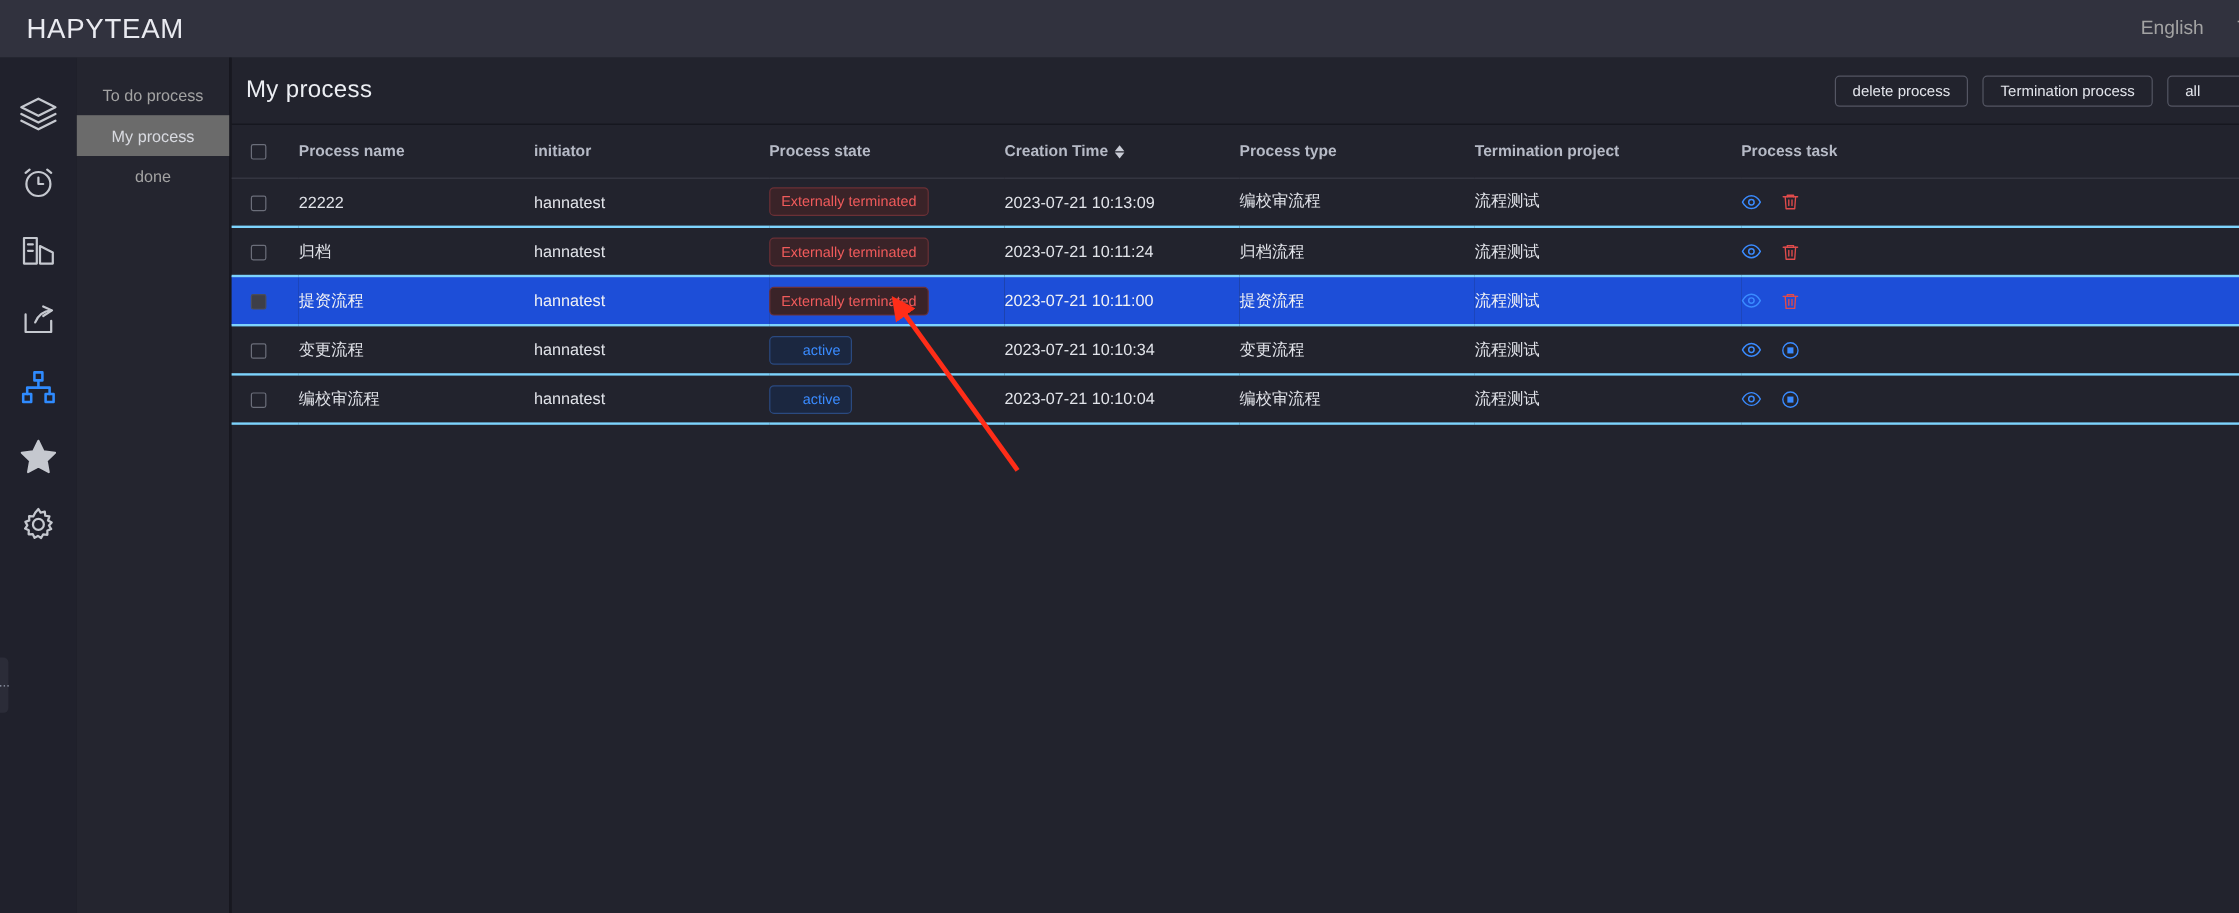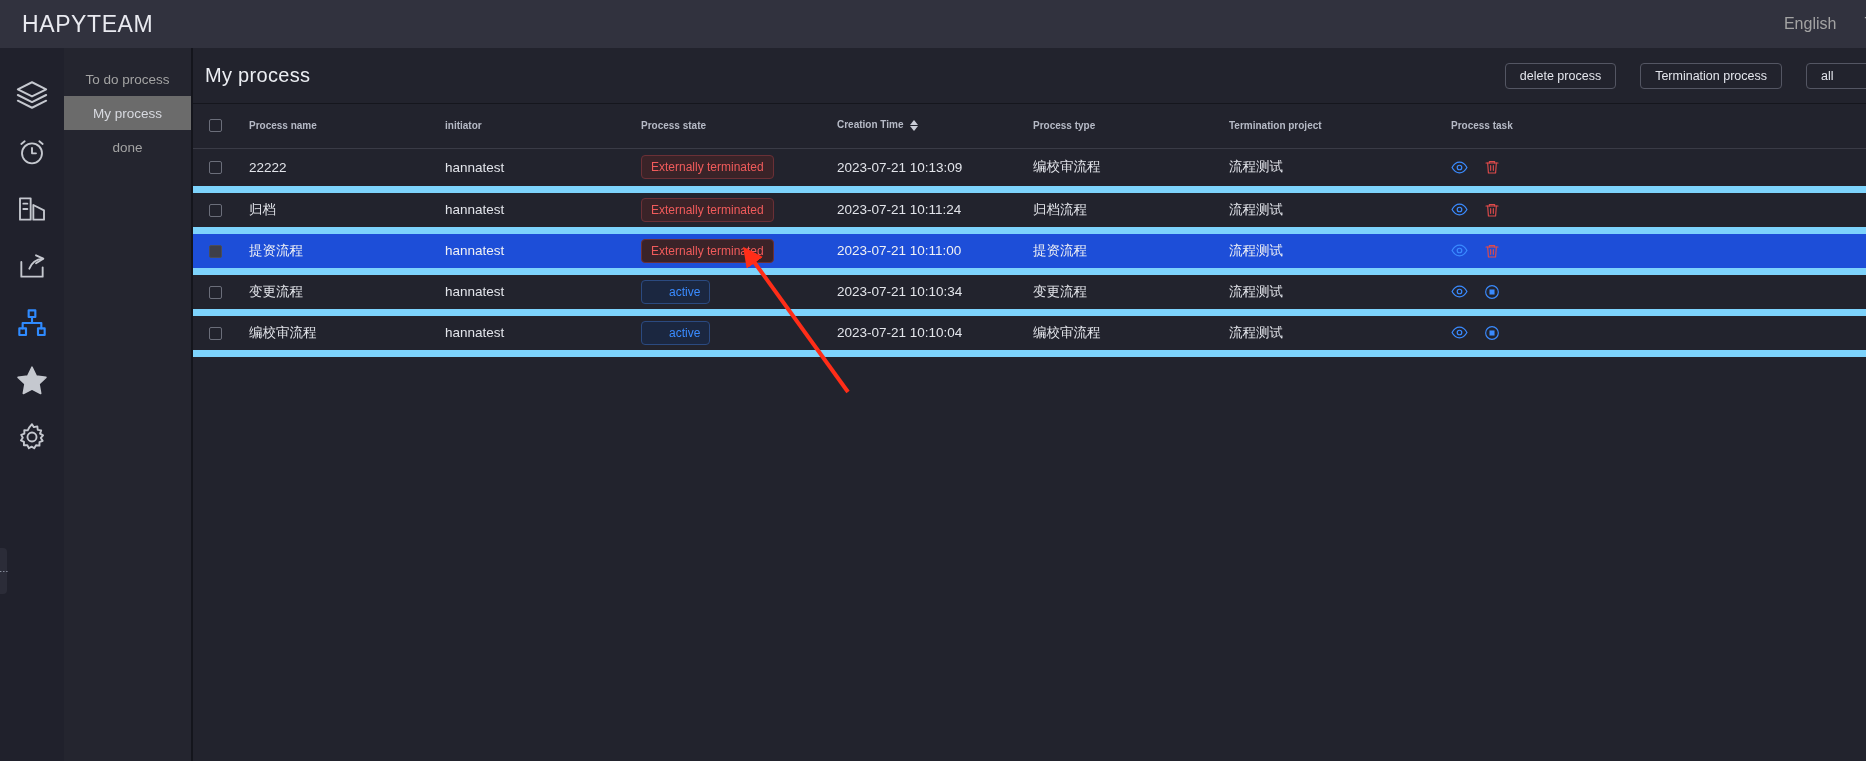--- a/index.html
+++ b/index.html
@@ -101,21 +101,21 @@
   }
   .panel-title {
     color: #eceef3;
     font-size: 20px;
     font-weight: 400;
     letter-spacing: .3px;
   }
   .panel-actions {
     position: absolute; right: 0; top: 0;
     height: 56px;
-    display: flex; align-items: center; gap: 24px;
+    display: flex; align-items: center; gap: 12px;
     padding-right: 0;
   }
   .btn {
     height: 26px;
     padding: 0 14px;
     background: transparent;
     border: 1px solid #545663;
     border-radius: 4px;
     color: #e3e5ec;
     font-size: 12.5px;
@@ -140,33 +140,33 @@
 
   
   table.grid {
     width: 100%;
     border-collapse: collapse;
     table-layout: fixed;
   }
   table.grid th {
     text-align: left;
     color: #b6bac6;
-    font-size: 10px;
+    font-size: 13px;
     font-weight: bold;
     height: 44px;
     padding: 0;
     border-bottom: 1px solid #3a3b46;
     vertical-align: middle;
   }
   table.grid td {
     color: #e2e4ea;
     font-size: 13.5px;
     height: 41px;
     padding: 0;
-    border-bottom: 7px solid #7dd3fc;
+    border-bottom: 2px solid #7dd3fc;
     vertical-align: middle;
   }
   tr.row.selected td { background: #1d4ed8; }
   tr.row.selected td { color: #f0f1f4; }
 
   .col-chk  { width: 56px; padding-left: 16px !important; }
   .col-name { width: 196px; }
   .col-init { width: 196px; }
   .col-state{ width: 196px; }
   .col-time { width: 196px; }

